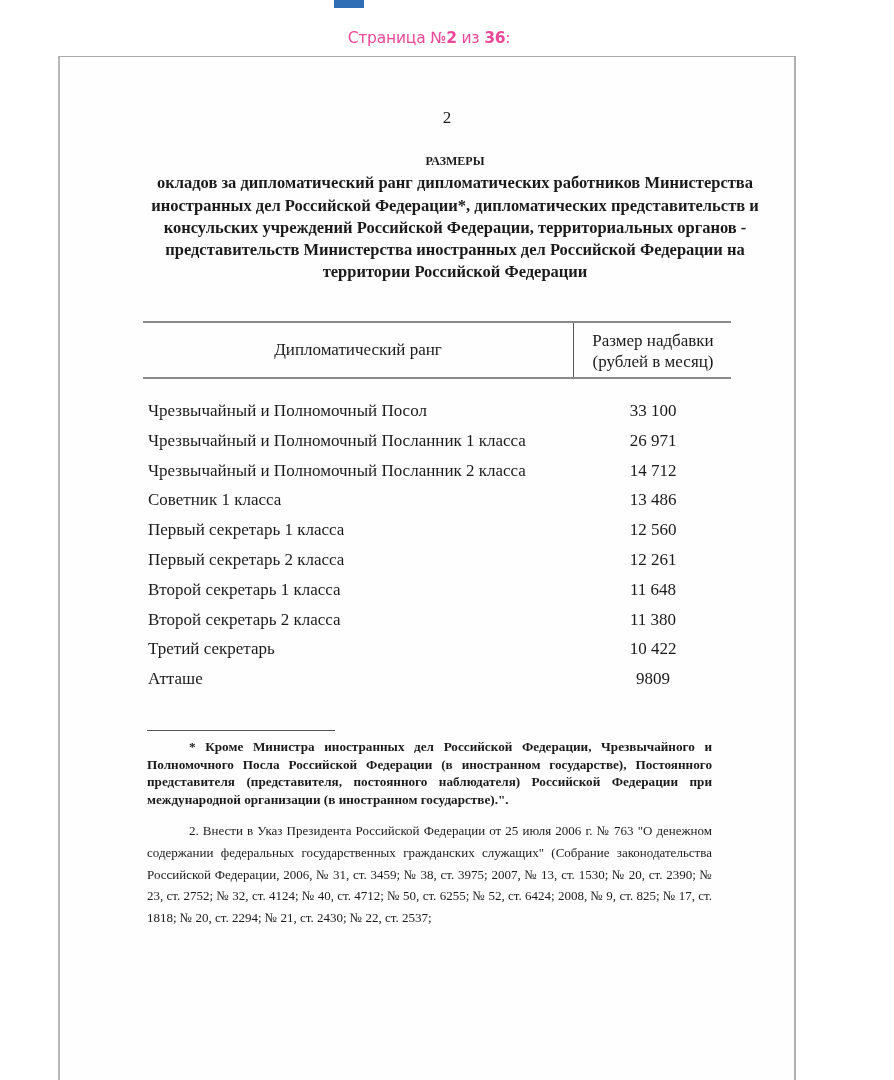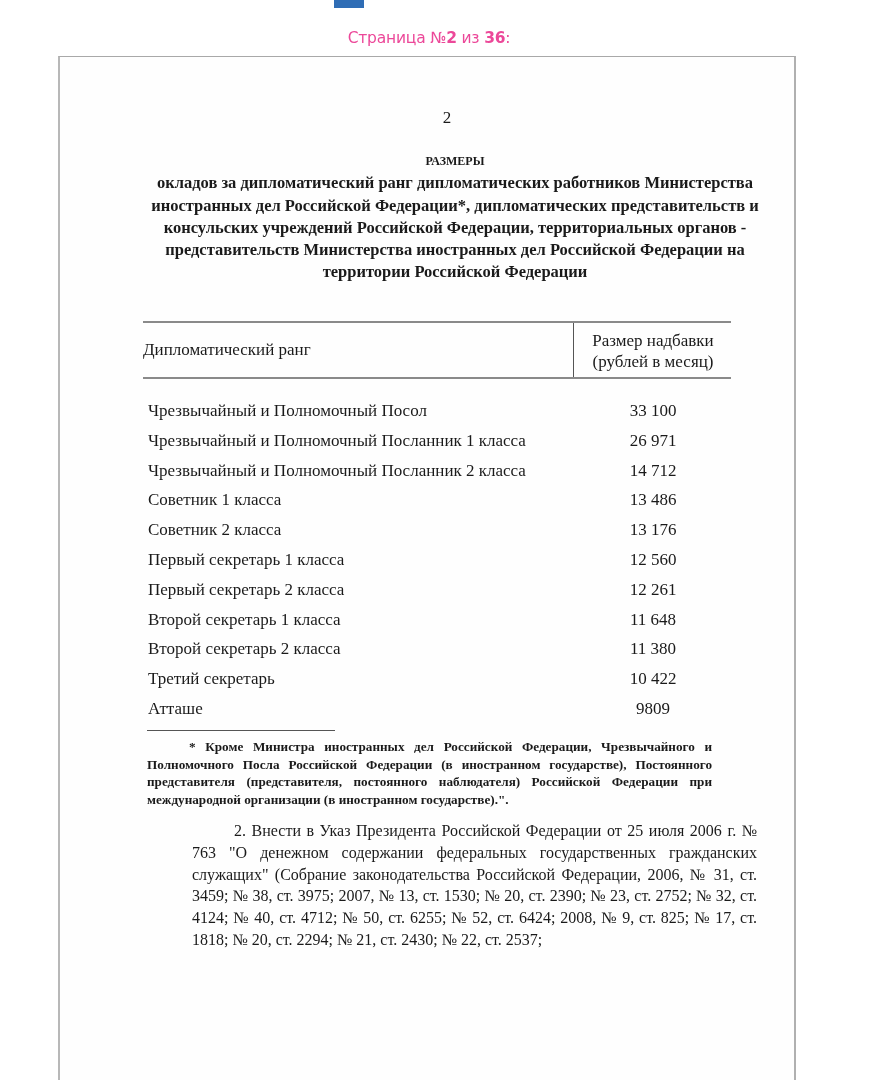--- a/index.html
+++ b/index.html
@@ -79,21 +79,21 @@
     position: relative;
     height: 54px;
     border-top: 2px solid #8a8a8a;
     border-bottom: 2px solid #8a8a8a;
   }
   .th-rank {
     position: absolute;
     left: 0;
     width: 430px;
     top: 17px;
-    text-align: left;
+    text-align: center;
     font-size: 17px;
   }
   .th-divider {
     position: absolute;
     left: 430px;
     top: 0;
     width: 1px;
     height: 54px;
     background: #555;
   }
@@ -147,25 +147,24 @@
     line-height: 17.5px;
     text-align: justify;
     text-indent: 42px;
     font-weight: bold;
   }
   .para {
     position: absolute;
     left: 147px;
     width: 565px;
     top: 820px;
-    font-size: 16px;
+    font-size: 13px;
     line-height: 21.8px;
     text-align: justify;
     text-indent: 42px;
-    margin-left: 45px;
   }
 </style>
 </head>
 <body>
 
 <div class="top-tab"></div>
 
 <div class="page-counter">
   <span>Страница №</span><b>2</b><span> из </span><b>36</b><span>:</span>
 </div>
@@ -196,24 +195,20 @@
       </div>
     <div class="table-row">
         <span class="cell-rank">Чрезвычайный и Полномочный Посланник 2 класса</span>
         <span class="cell-amount">14 712</span>
       </div>
     <div class="table-row">
         <span class="cell-rank">Советник 1 класса</span>
         <span class="cell-amount">13 486</span>
       </div>
     <div class="table-row">
-        <span class="cell-rank">Советник 2 класса</span>
-        <span class="cell-amount">13 176</span>
-      </div>
-    <div class="table-row">
         <span class="cell-rank">Первый секретарь 1 класса</span>
         <span class="cell-amount">12 560</span>
       </div>
     <div class="table-row">
         <span class="cell-rank">Первый секретарь 2 класса</span>
         <span class="cell-amount">12 261</span>
       </div>
     <div class="table-row">
         <span class="cell-rank">Второй секретарь 1 класса</span>
         <span class="cell-amount">11 648</span>

